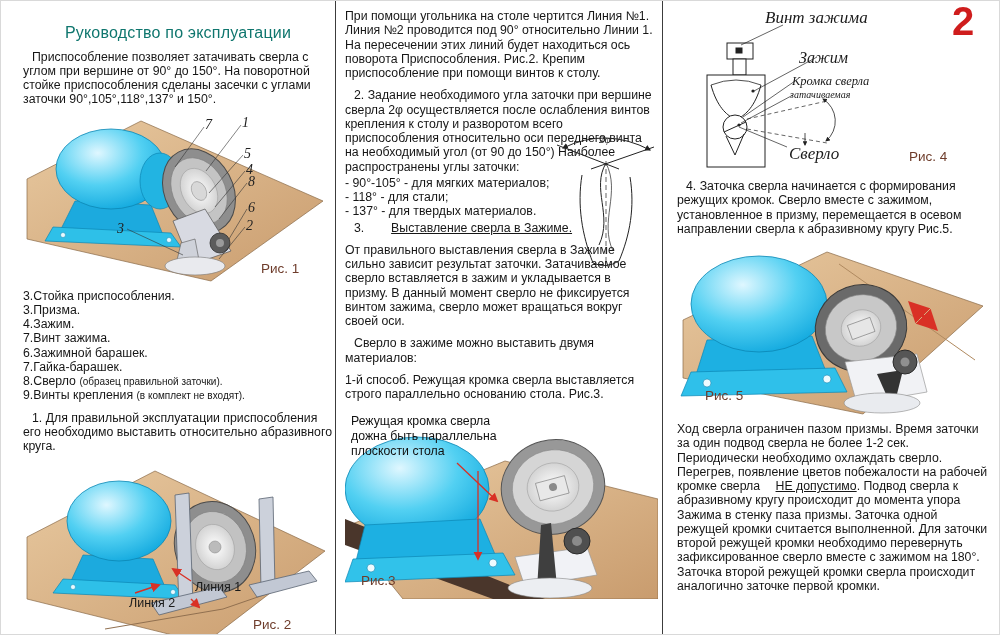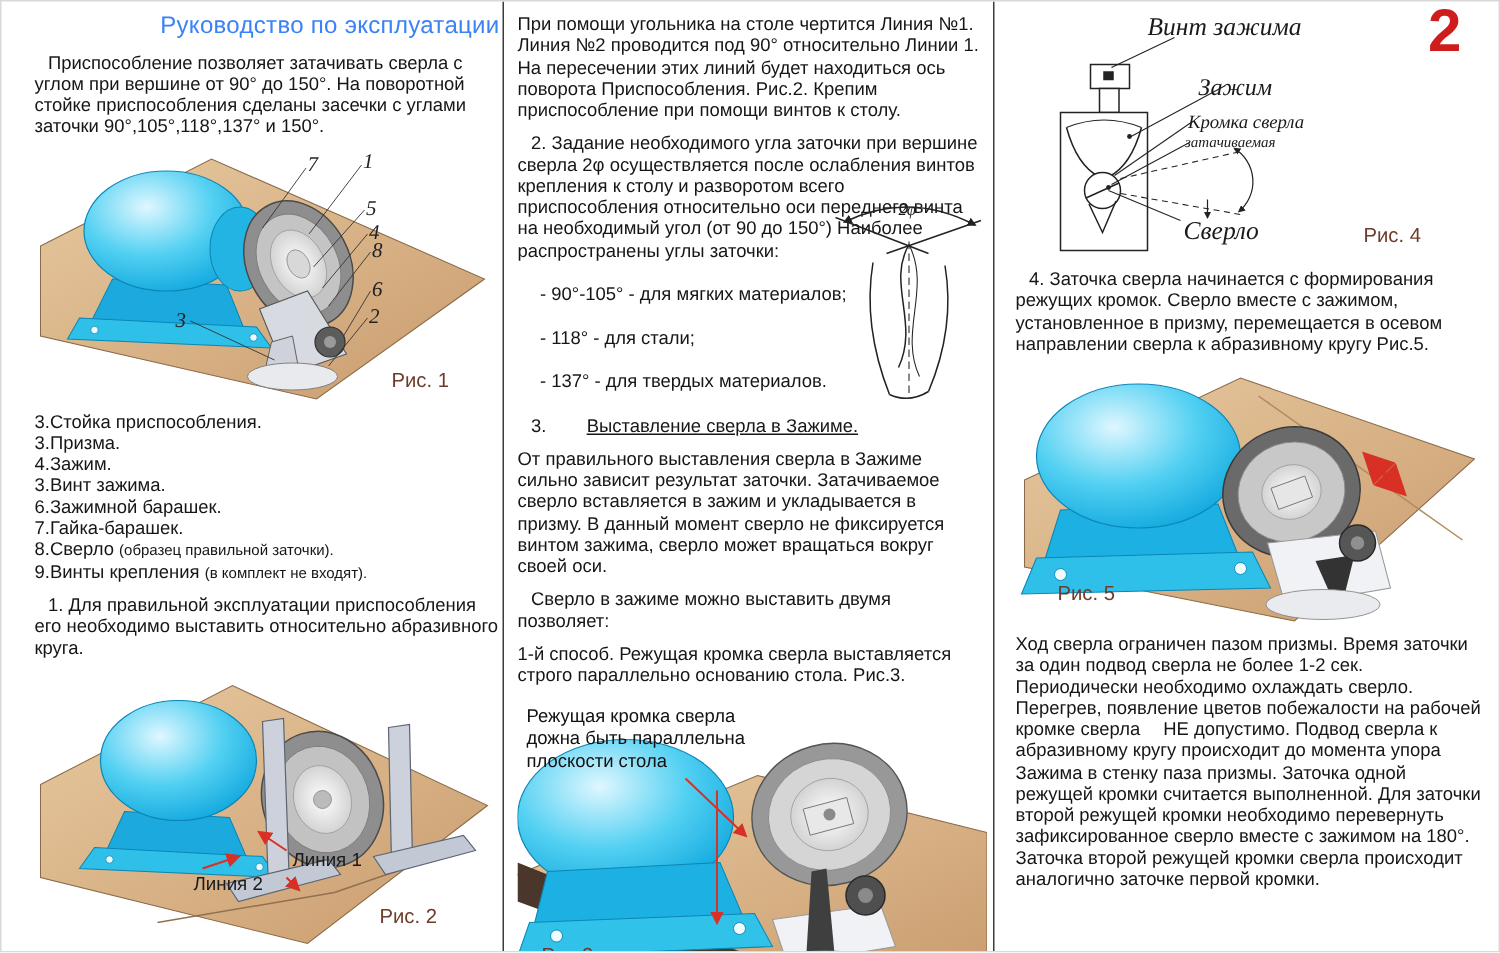--- a/index.html
+++ b/index.html
@@ -2,28 +2,28 @@
 <html><head>
 <meta charset="utf-8">
 <style>
   html,body{margin:0;padding:0;background:#fff;}
   .page{position:relative;width:1000px;height:635px;background:#ffffff;overflow:hidden;
         font-family:"Liberation Sans",sans-serif;color:#161616;border:1px solid #d9d9d9;box-sizing:border-box;}
   .vdiv{position:absolute;top:0;width:1px;height:635px;background:#3c3c3c;}
   .col{position:absolute;font-size:12.3px;line-height:1.16;}
   .col p{margin:0 0 8px 0;}
   .ind{text-indent:9px;}
-  .doc-title{font-size:16px;text-align:right;margin:2px 0 7px 0;color:#3b82f6;letter-spacing:.2px;}
+  .doc-title{font-size:16px;text-align:center;margin:17px 0 7px 0;color:#0f766e;letter-spacing:.2px;}
   .parts-list{margin:2px 0 8px 0;}
   .parts-list div{white-space:nowrap;}
   .small-note{font-size:10px;}
-  .angle-list div{margin:15px;}
+  .angle-list div{margin:0;}
   .h3line{margin:2px 0 8px 0;text-indent:9px;}
   .h3line .und{text-decoration:underline;margin-left:20px;}
-  .underl{padding-left:12px;}
+  .underl{text-decoration:underline;padding-left:12px;}
   .pagenum{position:absolute;top:0px;left:951px;font-size:40px;font-weight:bold;color:#cf1d1d;
            font-family:"Liberation Sans",sans-serif;line-height:1;}
   svg{display:block;}
   .figsvg{margin:0 0 6px 0;}
   .cap{font-size:13.5px;fill:#6e3c2b;font-family:"Liberation Sans",sans-serif;}
   .callout{font-size:14px;font-style:italic;fill:#222;font-family:"Liberation Serif",serif;}
   .scriptlbl{font-style:italic;fill:#1a1a1a;font-family:"Liberation Serif",serif;}
   .ovl{font-size:12.3px;fill:#111;font-family:"Liberation Sans",sans-serif;}
   .linelbl{font-size:12.5px;fill:#1a1a1a;font-family:"Liberation Sans",sans-serif;}
 </style>
@@ -110,21 +110,21 @@
         <text class="callout" x="223" y="115">2</text>
         <text class="callout" x="94" y="118">3</text>
       </g>
       <text class="cap" x="238" y="158">Рис. 1</text>
     </svg>
 
     <div class="parts-list">
       <div><span>3.Стойка приспособления.</span></div>
       <div><span>3.Призма.</span></div>
       <div><span>4.Зажим.</span></div>
-      <div><span>3.Винт зажима.</span></div>
+      <div><span>7.Винт зажима.</span></div>
       <div><span>6.Зажимной барашек.</span></div>
       <div><span>7.Гайка-барашек.</span></div>
       <div><span>8.Сверло</span> <span class="small-note">(образец правильной заточки).</span></div>
       <div><span>9.Винты крепления</span> <span class="small-note">(в комплект не входят).</span></div>
     </div>
 
     <p class="ind">1. Для правильной эксплуатации приспособления его необходимо выставить относительно абразивного круга.</p>
 
     <svg class="figsvg" width="308" height="186" viewBox="0 0 308 186">
       <g>
@@ -161,21 +161,21 @@
     <p class="ind" style="margin-bottom:2px">2. Задание необходимого угла заточки при вершине сверла 2φ осуществляется после ослабления винтов крепления к столу и разворотом всего приспособления относительно оси переднего винта на необходимый угол (от 90 до 150°) Наиболее распространены   углы заточки:</p>
     <div class="angle-list">
       <div>- 90°-105° - для мягких материалов;</div>
       <div>- 118° - для стали;</div>
       <div>- 137° - для твердых материалов.</div>
     </div>
     <div class="h3line">
       <span>3.</span>&nbsp; <span class="und">Выставление сверла в Зажиме.</span>
     </div>
     <p>От правильного выставления сверла в Зажиме сильно зависит результат заточки. Затачиваемое сверло вставляется в зажим и укладывается в призму. В данный момент сверло не фиксируется винтом зажима, сверло может вращаться вокруг своей оси.</p>
-    <p class="ind">Сверло в зажиме можно выставить двумя позволяет:</p>
+    <p class="ind">Сверло в зажиме можно выставить двумя материалов:</p>
     <p>1-й способ. Режущая кромка сверла выставляется строго параллельно основанию стола. Рис.3.</p>
 
     <svg class="figsvg" width="313" height="190" viewBox="0 0 313 190">
       <g>
         <polygon points="0,118 160,52 313,90 313,190 58,190" fill="url(#boardG)" stroke="#8a6a48" stroke-width="0.7"></polygon>
         <polygon points="0,110 200,190 148,190 0,136" fill="#4a362b"></polygon>
         <ellipse cx="72" cy="80" rx="72" ry="52" fill="url(#motorG)" stroke="#0b86b4" stroke-width="0.8"></ellipse>
         <polygon points="20,116 135,110 152,150 10,156" fill="#1db0e2" stroke="#0b86b4" stroke-width="0.7"></polygon>
         <polygon points="8,150 158,144 170,166 0,173" fill="#31c2ea" stroke="#0b86b4" stroke-width="0.7"></polygon>
         <circle cx="26" cy="159" r="4" fill="#eefbff" stroke="#0a84b2" stroke-width="0.6"></circle>

